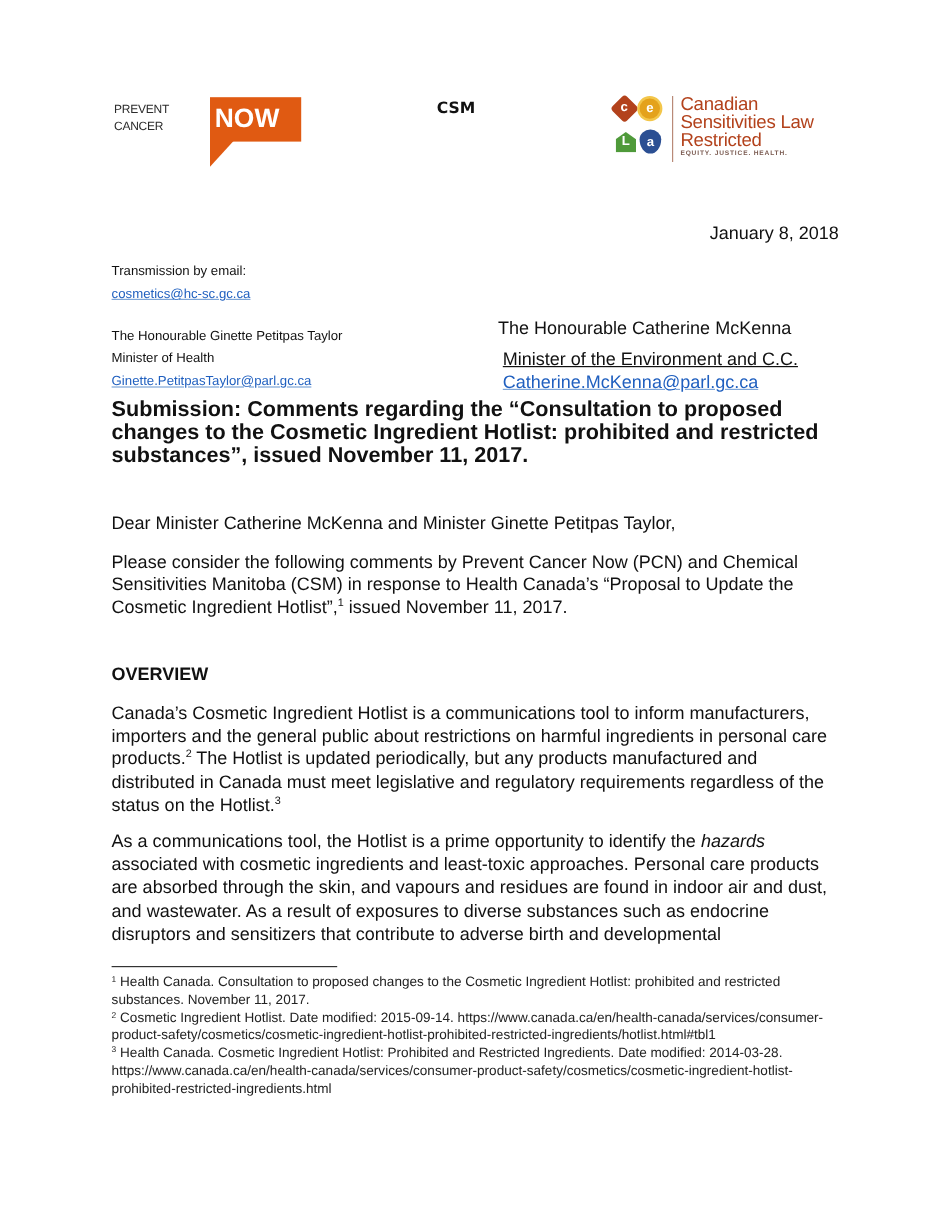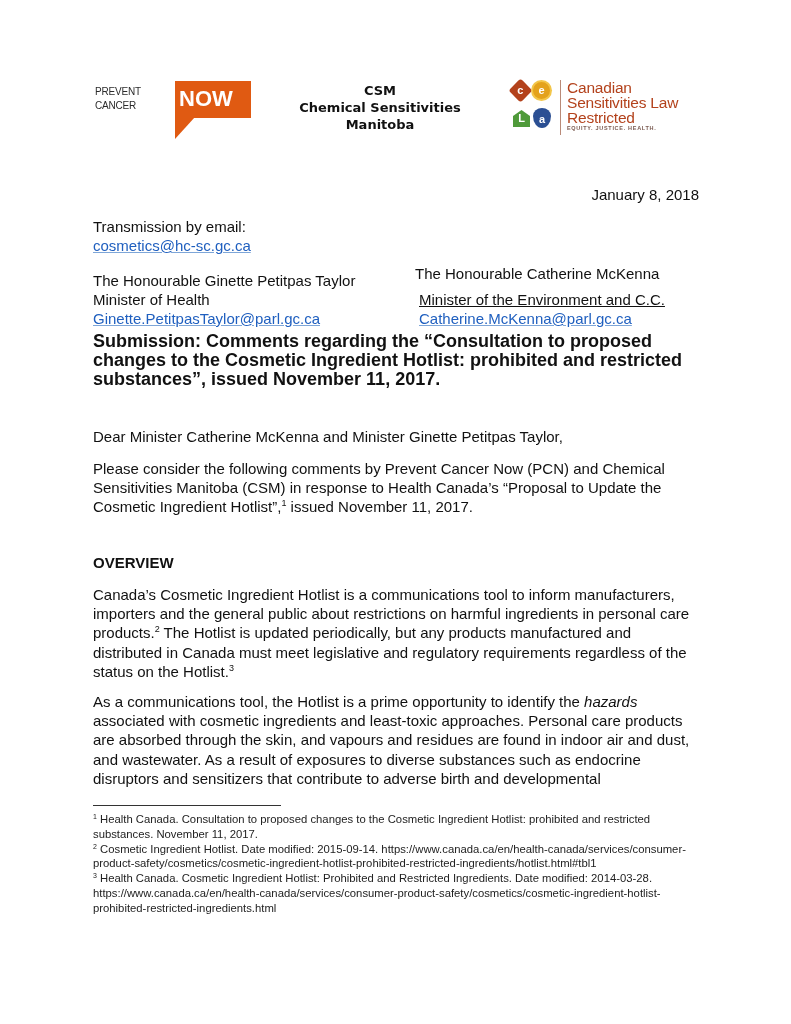--- a/index.html
+++ b/index.html
@@ -22,21 +22,21 @@
   .cela-c span { transform: rotate(-45deg); }
   .cela-e { left: 21px; top: 2px; background: #e4a21c; border-radius: 50%; box-shadow: 0 0 0 2px #f3c64a; }
   .cela-l { left: 1px; top: 30px; background: #4f9a3a; clip-path: polygon(50% 0, 100% 35%, 100% 100%, 0 100%, 0 35%); }
   .cela-a { left: 21px; top: 28px; width: 18px; height: 20px; background: #2b4f93; border-radius: 50% 50% 50% 50% / 40% 40% 60% 60%; line-height: 22px; }
   .cela-divider { position: absolute; left: 48px; top: 0; width: 1px; height: 55px; background: #b98a78; }
   .cela-name { position: absolute; left: 55px; top: 0; font-size: 15.5px; line-height: 15px; color: #b3421c; letter-spacing: -0.2px; }
   .cela-tag { position: absolute; left: 55px; top: 45px; font-size: 5.5px; letter-spacing: 0.7px; color: #7a5a50; font-weight: bold; }
 
   
   .date { position: absolute; right: 92px; top: 186px; font-size: 15px; }
-  .txt { position: absolute; left: 93px; font-size: 15px; line-height: 19px; }
+  .txt { position: absolute; left: 93px; font-size: 11px; line-height: 19px; }
   .link { color: #1f5fbf; text-decoration: underline; text-decoration-color: #7ea6d8; }
   .col2 { position: absolute; left: 415px; font-size: 15px; line-height: 19px; }
 
   .subject { position: absolute; left: 93px; top: 332px; width: 620px; font-size: 18px; font-weight: bold; line-height: 19px; }
   .para { position: absolute; left: 93px; width: 610px; font-size: 15px; line-height: 19.2px; }
   sup { font-size: 9px; vertical-align: 6px; line-height: 0; }
   .heading { position: absolute; left: 93px; top: 554px; font-size: 15px; font-weight: bold; }
 
   .fn-rule { position: absolute; left: 93px; top: 805px; width: 188px; height: 1px; background: #333; }
   .footnotes { position: absolute; left: 93px; top: 812px; width: 615px; font-size: 11.3px; line-height: 14.8px; color: #222; }
@@ -50,21 +50,20 @@
     <div>PREVENT</div>
     <div>CANCER</div>
   </div>
   <div class="pcn-box"></div>
   <div class="pcn-tail"></div>
   <div class="pcn-now">NOW</div>
 </div>
 
 <div class="csm-block">
   <div>CSM</div>
-  <div>Chemical Sensitivities Manitoba</div>
 </div>
 
 <div class="cela-logo">
   <div class="cela-icon cela-c"><span>c</span></div>
   <div class="cela-icon cela-e"><span>e</span></div>
   <div class="cela-icon cela-l"><span>L</span></div>
   <div class="cela-icon cela-a"><span>a</span></div>
   <div class="cela-divider"></div>
   <div class="cela-name">
     <div>Canadian</div>

